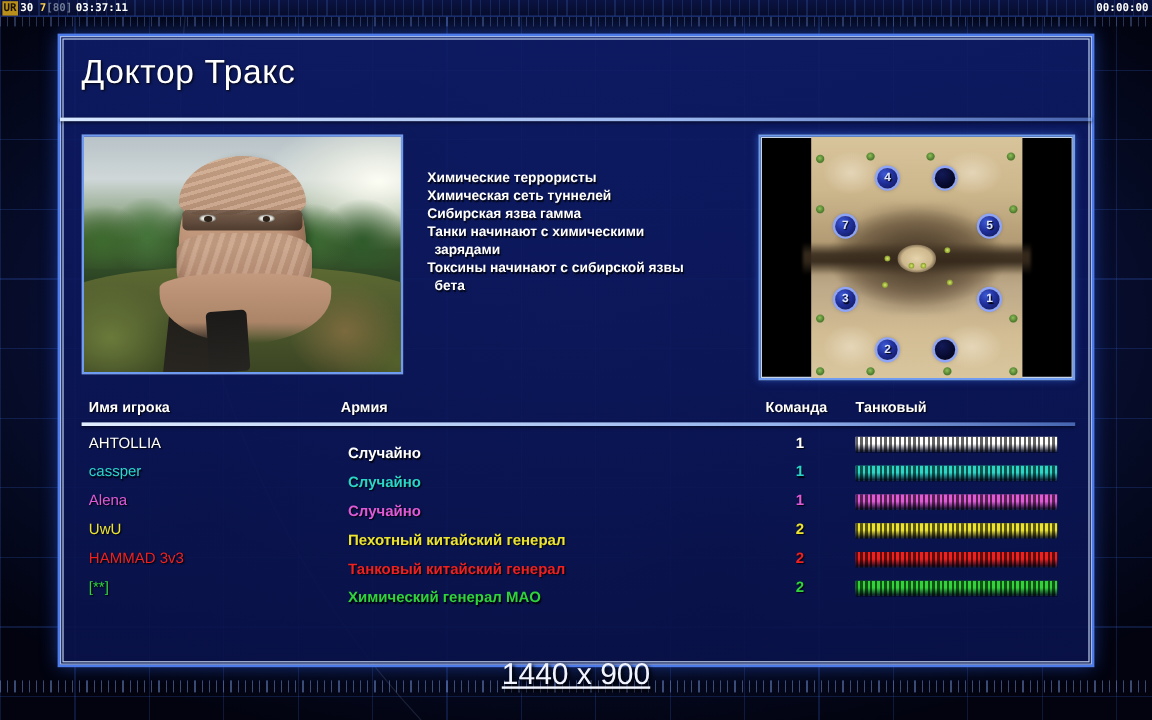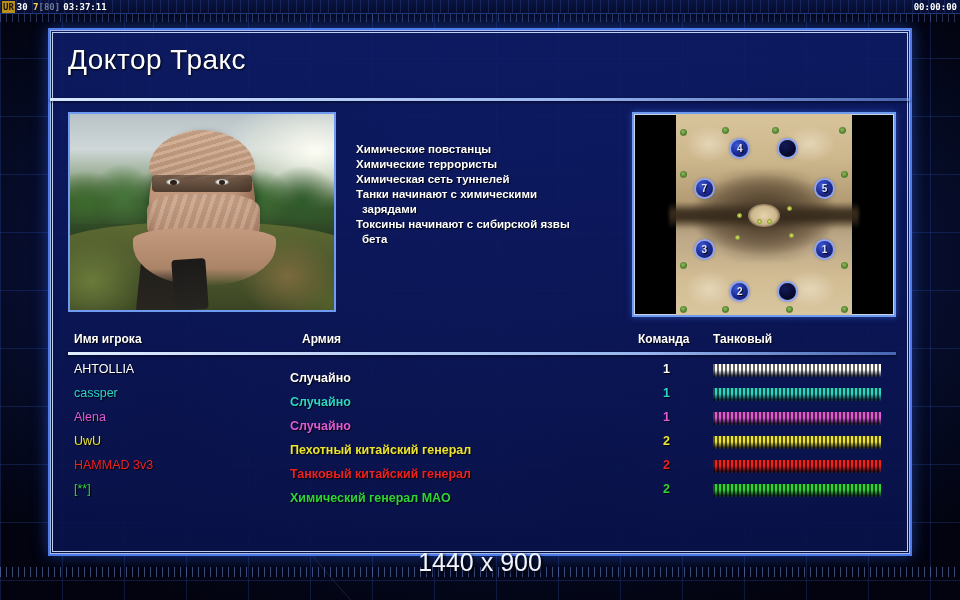--- a/index.html
+++ b/index.html
@@ -301,21 +301,21 @@
   }
   #list-head {
     position:relative; height:20px;
   }
   #list-head span {
     position:absolute; top:0;
     font-size:12px; font-weight:bold; color:#ffffff;
     text-shadow:1px 1px 1px rgba(0,0,0,0.85);
   }
   #hd-name { left:6px; }
-  #hd-army { left:234px;text-align:center; }
+  #hd-army { left:216px;text-align:center; }
   #hd-team { left:570px; }
   #hd-prog { left:645px; }
   #list-head-rule {
     position:absolute; left:0; top:20px; width:100%; height:3px;
     background:linear-gradient(to right, rgba(225,238,255,1) 0%, rgba(165,198,255,0.9) 70%, rgba(110,155,240,0.6) 100%);
     box-shadow:0 1px 3px rgba(0,0,0,0.55);
   }
   #rows { position:absolute; left:0; top:27px; width:100%; }
   .prow {
     position:relative; height:24px;
@@ -351,20 +351,21 @@
     background-image:repeating-linear-gradient(to right, rgba(0,0,0,0.62) 0 2px, rgba(255,255,255,0.0) 2px 4px);
   }
 
   
   #res-label {
     position:absolute; left:0; top:548px; width:960px;
     text-align:center;
     font-size:25px; color:#f2f5ff;
     text-shadow:2px 2px 3px rgba(0,0,0,0.95);
     z-index:45;
+    text-decoration:underline;
   }
 </style>
 </head>
 <body>
 
 <div id="bg">
   <div id="bg-grid"></div>
   <div id="bg-noise"></div>
   <div id="bg-arc"></div>
   <div id="bg-arc2"></div>
@@ -404,23 +405,23 @@
         <div class="eye-r"></div>
         <div class="pupil-l"></div>
         <div class="pupil-r"></div>
         <div class="facemask"></div>
         <div class="neck-drape"></div>
         <div class="weapon"></div>
       </div>
     </div>
 
     <div id="desc-block">
-        <div class="line">Химические повстанцы</div>
         <div class="line">Химические террористы</div>
         <div class="line">Химическая сеть туннелей</div>
+        <div class="line">Сибирская язва гамма</div>
         <div class="line">Танки начинают с химическими</div>
         <div class="line cont">зарядами</div>
         <div class="line">Токсины начинают с сибирской язвы</div>
         <div class="line cont">бета</div>
       </div>
 
     <div id="map-frame">
       <div id="map-image">
         <div class="darkmid"></div>
         <div class="canyon"></div>

